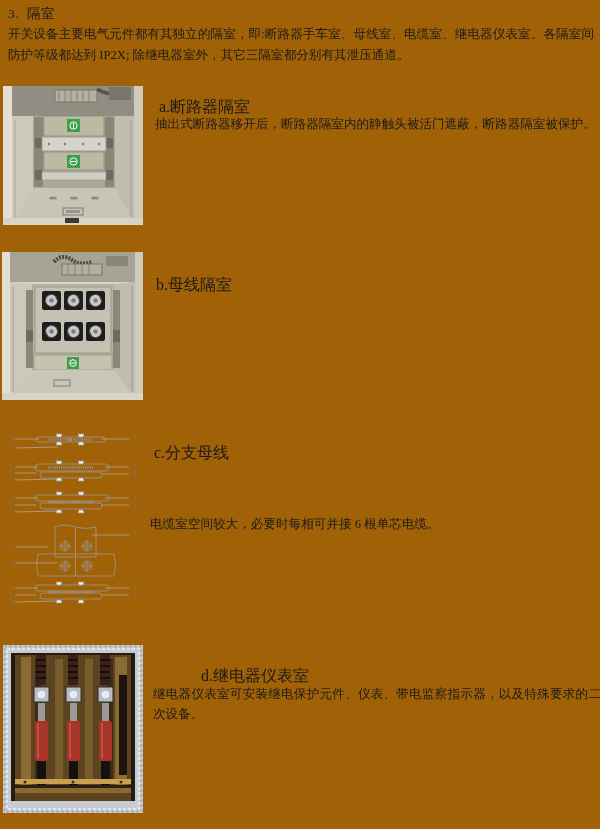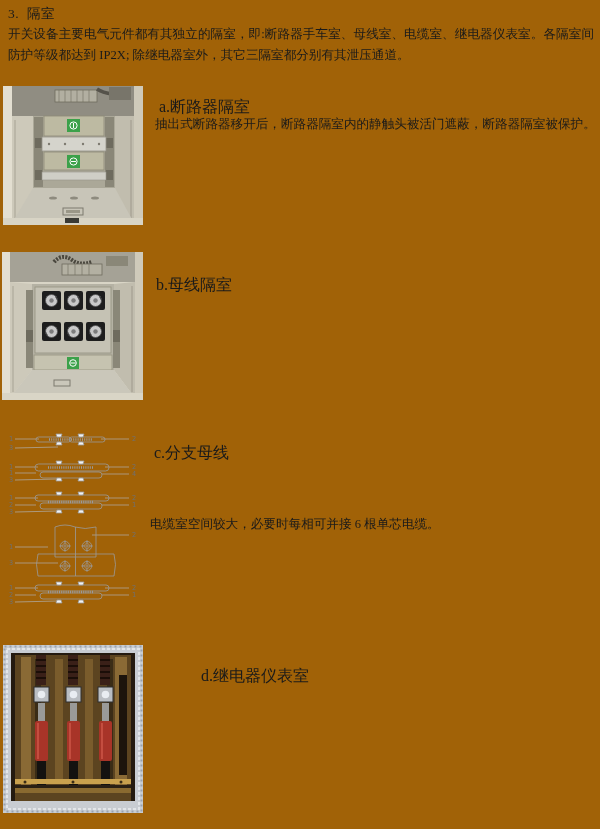--- a/index.html
+++ b/index.html
@@ -362,14 +362,15 @@
       <rect x="12" y="140" width="116" height="3" fill="#2a2014"></rect>
       <rect x="12" y="143" width="116" height="5" fill="#8a6a30"></rect>
       <rect x="12" y="149" width="116" height="7" fill="#5c4420"></rect>
       <circle cx="22" cy="137" r="1.5" fill="#3a2c16"></circle>
       <circle cx="70" cy="137" r="1.5" fill="#3a2c16"></circle>
       <circle cx="118" cy="137" r="1.5" fill="#3a2c16"></circle>
     </g>
   </svg>
 
   <div class="abs heading h-d">d.继电器仪表室</div>
+  <div class="abs para p-d">继电器仪表室可安装继电保护元件、仪表、带电监察指示器，以及特殊要求的二次设备。</div>
 
 </div>
 
 </body></html>

